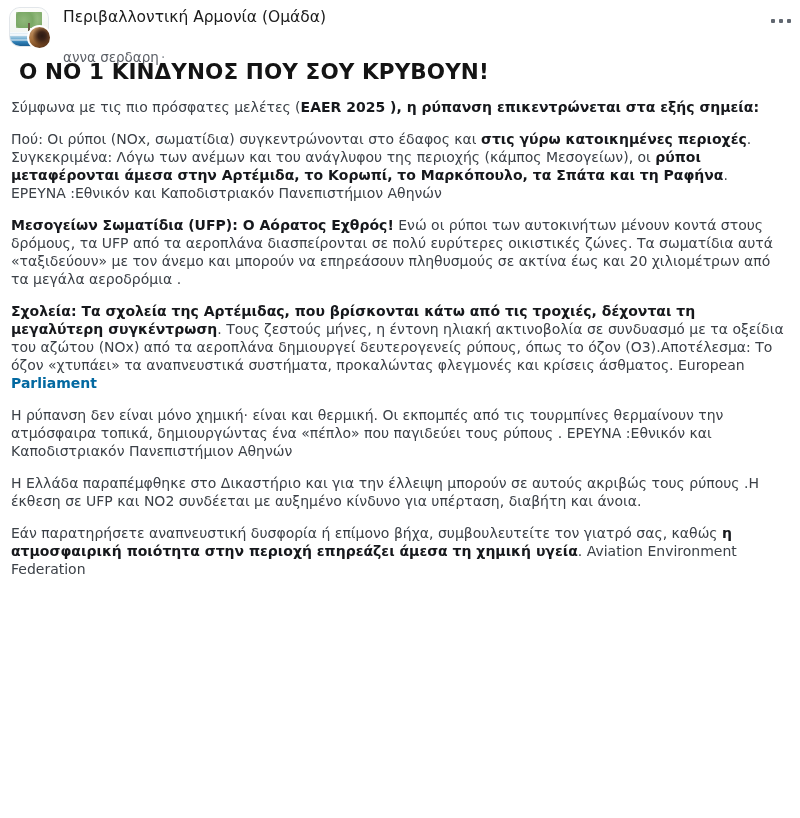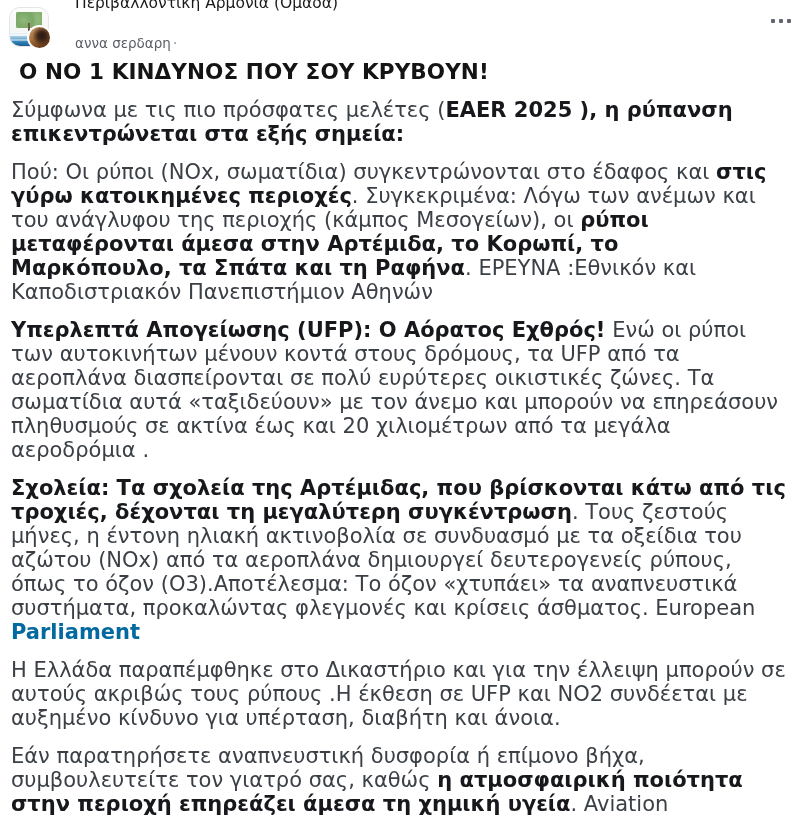--- a/index.html
+++ b/index.html
@@ -13,25 +13,24 @@
     font-family: "DejaVu Sans", "Liberation Sans", sans-serif;
     color: #1c1e21;
     overflow: hidden;
     position: relative;
   }
 
   
   .post-header {
     position: relative;
     display: flex;
-    align-items: flex-end;
+    align-items: flex-start;
     padding: 6px 10px 0 8px;
     height: 52px;
     box-sizing: border-box;
-    gap: 12px;
   }
   .avatar-wrap {
     position: relative;
     width: 44px;
     height: 46px;
     flex: 0 0 44px;
   }
   .group-avatar {
     position: absolute;
     left: 1px;
@@ -144,22 +143,22 @@
   }
   .post-title {
     font-size: 21.5px;
     font-weight: bold;
     line-height: 28px;
     color: #141414;
     letter-spacing: .1px;
     margin: 6px 0 12px 8px;
   }
   .para {
-    font-size: 21px;
-    line-height: 24px;
+    font-size: 14px;
+    line-height: 18px;
     color: #3b4047;
     margin: 8px 0 14px 0;
     word-wrap: break-word;
   }
   .para b { color: #16181c; font-weight: bold; }
   .link {
     color: #0369a1;
     font-weight: bold;
     cursor: pointer;
   }
@@ -194,18 +193,19 @@
     <i></i>
     <i></i>
   </div>
 </div>
 
 <div class="post-body">
   <div class="post-title">Ο ΝΟ 1 ΚΙΝΔΥΝΟΣ ΠΟΥ ΣΟΥ ΚΡΥΒΟΥΝ!</div>
   <div id="paragraphs">
       <div class="para"><span>Σύμφωνα με τις πιο πρόσφατες μελέτες (</span><b>EAER 2025 ), η ρύπανση επικεντρώνεται στα εξής σημεία:</b></div>
       <div class="para"><span>Πού: Οι ρύποι (NOx, σωματίδια) συγκεντρώνονται στο έδαφος και </span><b>στις γύρω κατοικημένες περιοχές</b><span>. Συγκεκριμένα: Λόγω των ανέμων και του ανάγλυφου της περιοχής (κάμπος Μεσογείων), οι </span><b>ρύποι μεταφέρονται άμεσα στην Αρτέμιδα, το Κορωπί, το Μαρκόπουλο, τα Σπάτα και τη Ραφήνα</b><span>. ΕΡΕΥΝΑ :Εθνικόν και Καποδιστριακόν Πανεπιστήμιον Αθηνών</span></div>
-      <div class="para"><b>Υπερλεπτά Απογείωσης (UFP): Ο Αόρατος Εχθρός!</b><span> Ενώ οι ρύποι των αυτοκινήτων μένουν κοντά στους δρόμους, τα UFP από τα αεροπλάνα διασπείρονται σε πολύ ευρύτερες οικιστικές ζώνες. Τα σωματίδια αυτά «ταξιδεύουν» με τον άνεμο και μπορούν να επηρεάσουν πληθυσμούς σε ακτίνα έως και 20 χιλιομέτρων από τα μεγάλα αεροδρόμια .</span></div>
+      <div class="para"><b>Μεσογείων Σωματίδια (UFP): Ο Αόρατος Εχθρός!</b><span> Ενώ οι ρύποι των αυτοκινήτων μένουν κοντά στους δρόμους, τα UFP από τα αεροπλάνα διασπείρονται σε πολύ ευρύτερες οικιστικές ζώνες. Τα σωματίδια αυτά «ταξιδεύουν» με τον άνεμο και μπορούν να επηρεάσουν πληθυσμούς σε ακτίνα έως και 20 χιλιομέτρων από τα μεγάλα αεροδρόμια .</span></div>
       <div class="para"><b>Σχολεία: Τα σχολεία της Αρτέμιδας, που βρίσκονται κάτω από τις τροχιές, δέχονται τη μεγαλύτερη συγκέντρωση</b><span>. Τους ζεστούς μήνες, η έντονη ηλιακή ακτινοβολία σε συνδυασμό με τα οξείδια του αζώτου (NOx) από τα αεροπλάνα δημιουργεί δευτερογενείς ρύπους, όπως το όζον (O3).Αποτέλεσμα: Το όζον «χτυπάει» τα αναπνευστικά συστήματα, προκαλώντας φλεγμονές και κρίσεις άσθματος. European </span><span class="link">Parliament</span></div>
+      <div class="para"><span>Η ρύπανση δεν είναι μόνο χημική· είναι και θερμική. Οι εκπομπές από τις τουρμπίνες θερμαίνουν την ατμόσφαιρα τοπικά, δημιουργώντας ένα «πέπλο» που παγιδεύει τους ρύπους . ΕΡΕΥΝΑ :Εθνικόν και Καποδιστριακόν Πανεπιστήμιον Αθηνών</span></div>
       <div class="para"><span>Η Ελλάδα παραπέμφθηκε στο Δικαστήριο και για την έλλειψη μπορούν σε αυτούς ακριβώς τους ρύπους .Η έκθεση σε UFP και NO2 συνδέεται με αυξημένο κίνδυνο για υπέρταση, διαβήτη και άνοια.</span></div>
       <div class="para"><span>Εάν παρατηρήσετε αναπνευστική δυσφορία ή επίμονο βήχα, συμβουλευτείτε τον γιατρό σας, καθώς </span><b>η ατμοσφαιρική ποιότητα στην περιοχή επηρεάζει άμεσα τη χημική υγεία</b><span>. Aviation Environment Federation</span></div>
     </div>
 </div>
 
 </body></html>

